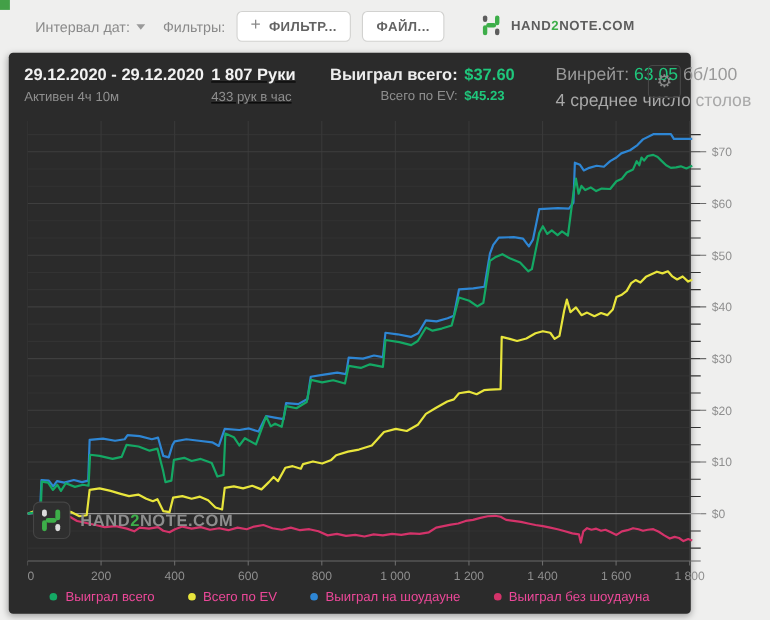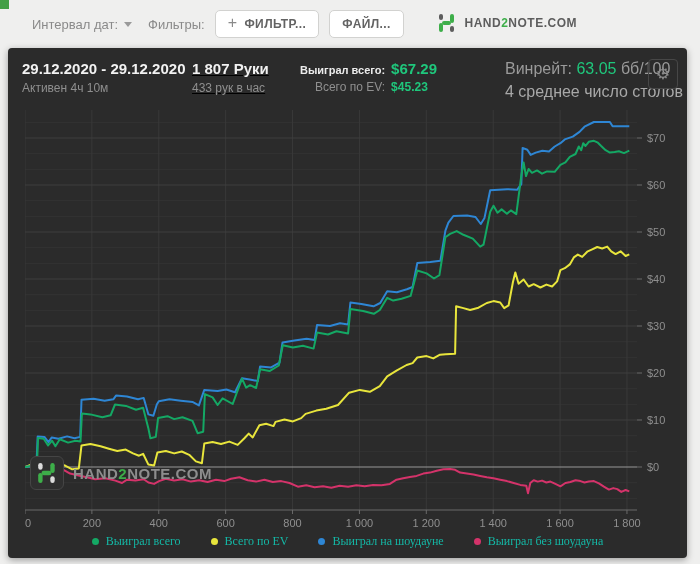--- a/index.html
+++ b/index.html
@@ -28,29 +28,29 @@
   .h2n-icon .lb-b { left:1px; top:9px; width:4px; height:9px; }
   .h2n-icon .rb-t { left:12px; top:0; width:4px; height:9px; }
   .h2n-icon .rb-b { left:12px; top:12px; width:4px; height:6px; }
   .h2n-icon .mid  { left:4px; top:7px; width:9px; height:4px; }
   .h2n-dark .lb-t,.h2n-dark .rb-b { background:#5d5d5d; }
   .h2n-dark .lb-b,.h2n-dark .rb-t,.h2n-dark .mid { background:#3dae49; }
   .h2n-light .lb-t,.h2n-light .rb-b { background:#dcdcdc; }
   .h2n-light .lb-b,.h2n-light .rb-t,.h2n-light .mid { background:#3dae49; }
 
   
-  .panel { position:absolute; left:8px; top:48px; width:679px; height:510px; background:#2b2b2b; border-radius:4px; box-shadow:0 2px 7px rgba(0,0,0,.35); }
+  .panel { position:absolute; left:8px; top:48px; width:620px; height:510px; background:#2b2b2b; border-radius:4px; box-shadow:0 2px 7px rgba(0,0,0,.35); }
 
   .ph-col { position:absolute; top:12px; }
   .ph-main { color:#f2f2f2; font-size:15px; font-weight:bold; white-space:nowrap; }
   .ph-sub { color:#8f8f8f; font-size:12px; margin-top:4px; white-space:nowrap; }
   .col-date { left:14px; }
   .col-hands { left:184px;text-decoration:underline; }
   .col-won { left:292px; display:grid; grid-template-columns:auto auto; column-gap:6px; row-gap:3px; align-items:baseline; }
-  .won-label { color:#ececec; font-size:11px; font-weight:bold; justify-self:end; white-space:nowrap; }
+  .won-label { color:#ececec; font-size:15px; font-weight:bold; justify-self:end; white-space:nowrap; }
   .won-value { font-size:15px; font-weight:bold; }
   .ev-label { color:#8f8f8f; font-size:12px; justify-self:end; white-space:nowrap; }
   .ev-value { font-size:12px; font-weight:bold; }
   .col-winrate { left:497px; font-size:16px; color:#9a9a9a; }
   .wr-line { white-space:nowrap; }
   .wr-line2 { margin-top:5px; white-space:nowrap; color:#a8a8a8; }
   .green-val { color:#1fc77c; }
 
   .gear-btn { position:absolute; right:9px; top:11px; width:30px; height:30px; border:1px solid #474747; border-radius:4px; display:flex; align-items:center; justify-content:center; cursor:pointer; }
   .gear-glyph { font-family:"DejaVu Sans", sans-serif; color:#8a8a8a; font-size:16px; line-height:1; }
@@ -59,21 +59,21 @@
 
   .watermark { position:absolute; left:22px; top:408px; display:flex; align-items:center; }
   .wm-tile { width:34px; height:34px; background:#2f2f2f; border:1px solid #454545; border-radius:6px; display:flex; align-items:center; justify-content:center; }
   .wm-tile .h2n-icon { transform:scale(1.1); }
   .wm-text { font-size:15px; font-weight:bold; letter-spacing:.5px; color:#8d8d8d; margin-left:9px; }
   .wm-text .g2 { color:#3dae49; }
 
   .legend { position:absolute; left:0; right:0; bottom:9px; display:flex; justify-content:center; gap:30px; }
   .legend-item { display:flex; align-items:center; cursor:pointer; }
   .legend-dot { width:7px; height:7px; border-radius:50%; margin-right:7px; }
-  .legend-label { color:#14b8a6; font-size:12px; white-space:nowrap;font-family:Liberation Serif, serif; }
+  .legend-label { color:#ec4899; font-size:12px; white-space:nowrap; }
 </style>
 </head>
 <body>
 
 <div class="corner-accent"></div>
 
 <div class="topbar">
   <span class="tb-label interval-label">Интервал дат:</span>
   <span class="caret"></span>
   <span class="tb-label filters-label">Фильтры:</span>
@@ -103,21 +103,21 @@
     <div class="ph-sub">Активен 4ч 10м</div>
   </div>
 
   <div class="ph-col col-hands">
     <div class="ph-main">1 807 Руки</div>
     <div class="ph-sub">433 рук в час</div>
   </div>
 
   <div class="ph-col col-won">
     <span class="won-label">Выиграл всего:</span>
-    <span class="won-value green-val">$67.29</span>
+    <span class="won-value green-val">$37.60</span>
     <span class="ev-label">Всего по EV:</span>
     <span class="ev-value green-val">$45.23</span>
   </div>
 
   <div class="ph-col col-winrate">
     <div class="wr-line">
       <span>Винрейт:</span>
       <span class="green-val">63.05</span>
       <span>бб/100</span>
     </div>

